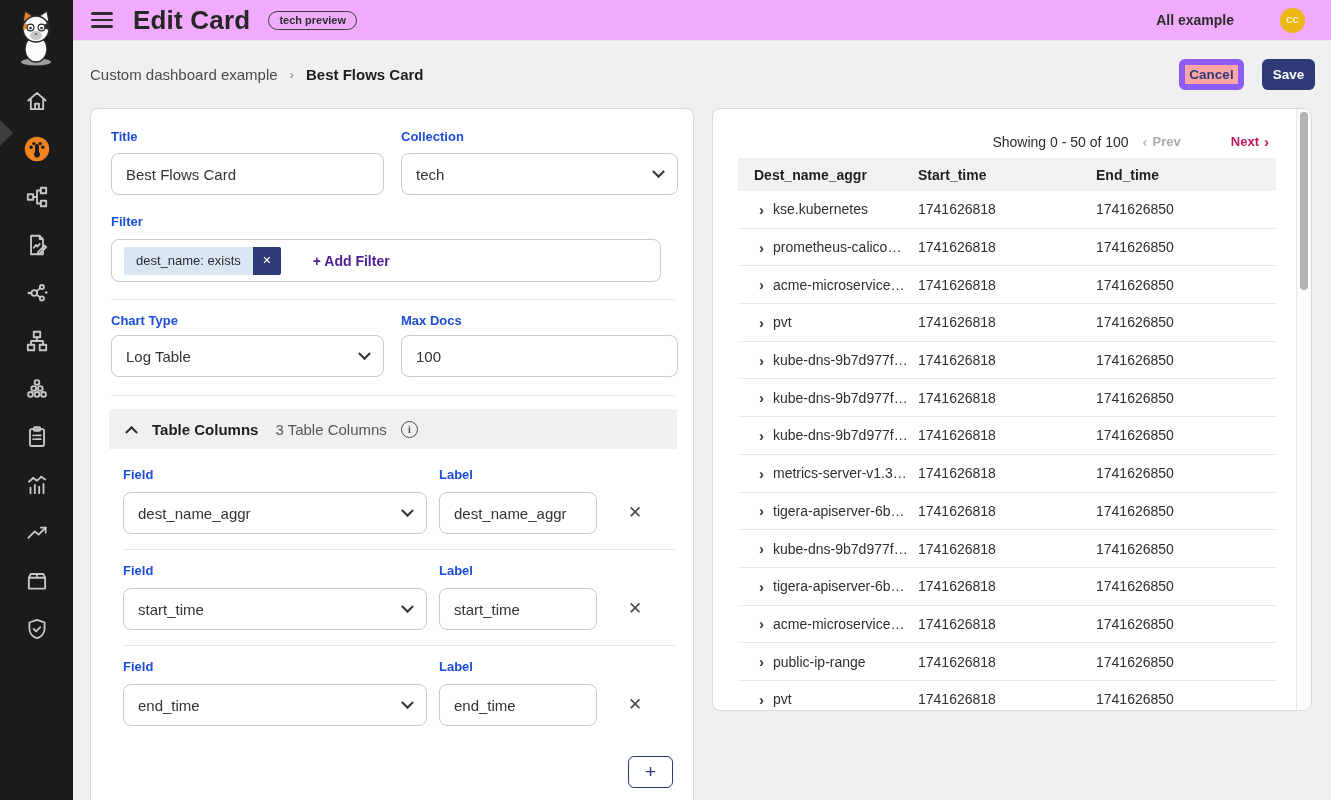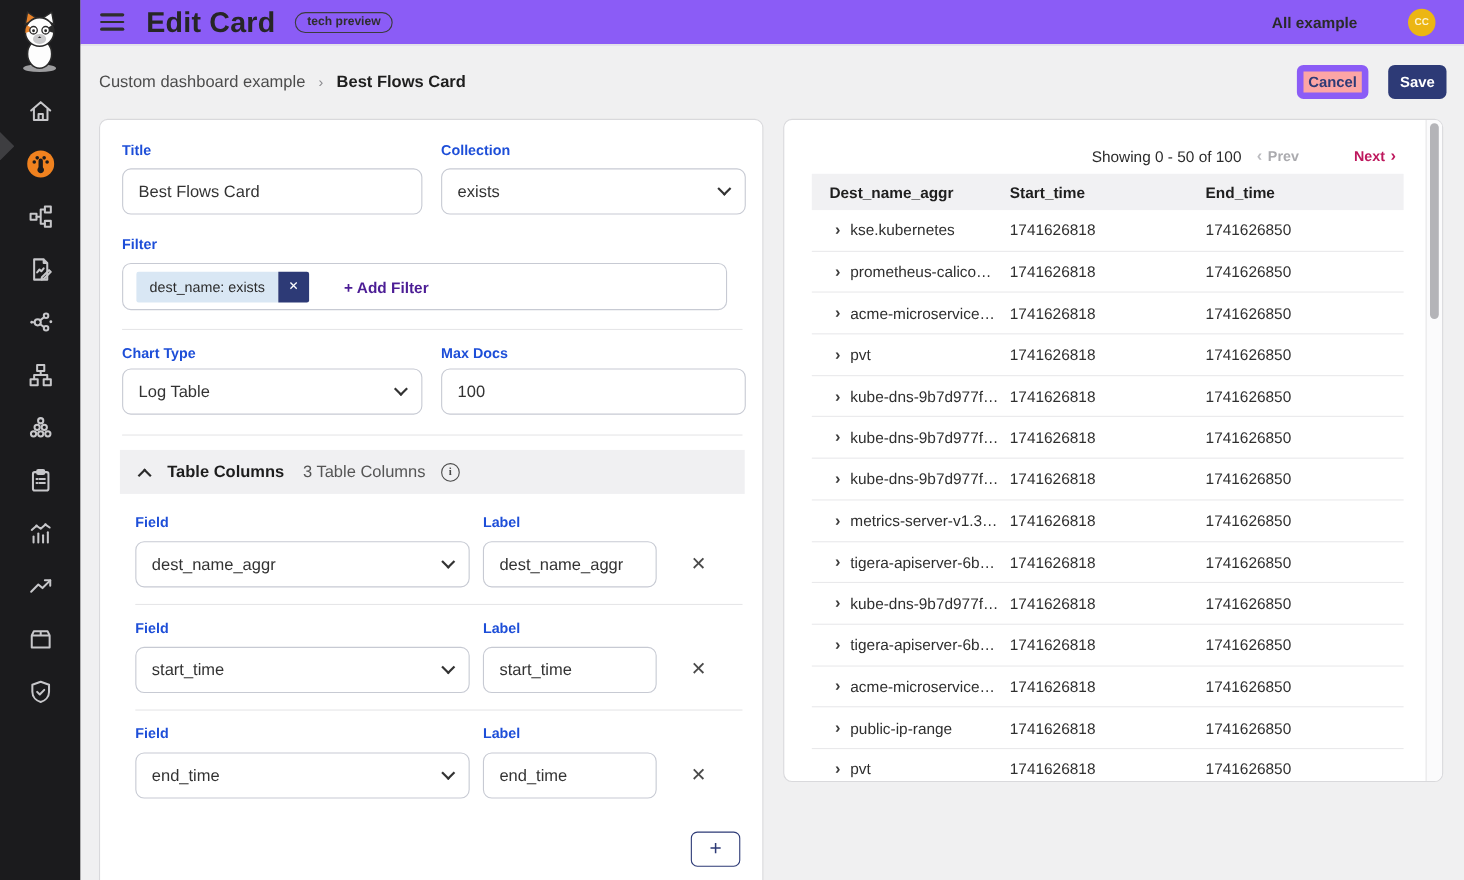--- a/index.html
+++ b/index.html
@@ -9,21 +9,21 @@
   
   .sidebar { position:absolute; left:0; top:0; width:73px; height:800px; background:#1b1b1d; z-index:9; }
   .logo { position:absolute; left:12px; top:8px; width:48px; height:60px; }
   .notch { position:absolute; left:0; top:120px; width:13px; height:26px; background:#3e3e41;
            clip-path:polygon(0 0, 100% 50%, 0 100%); }
   .nav { position:absolute; left:0; top:77px; width:73px; }
   .nav-item { width:73px; height:48px; display:flex; align-items:center; justify-content:center; cursor:pointer; }
   .nav-item svg { display:block; }
 
   
-  .header { position:absolute; left:73px; top:0; width:1258px; height:41px; background:#8b5cf6;
+  .header { position:absolute; left:73px; top:0; width:1258px; height:41px; background:#f0abfc;
             border-bottom:1px solid #e3e3e5; display:flex; align-items:center; z-index:8; }
   .burger { margin-left:18px; width:22px; cursor:pointer; }
   .burger div { height:2.5px; background:#2e2e2e; border-radius:2px; margin:4px 0; }
   .app-title { margin-left:20px; font-size:26px; font-weight:800; letter-spacing:.2px; color:#262626; }
   .badge { margin-left:18px; border:1px solid #3c3c3c; border-radius:10px; padding:2px 10px 3px;
            font-size:11px; font-weight:600; color:#2e2e2e; }
   .header-right { margin-left:auto; display:flex; align-items:center; padding-right:26px; }
   .clusters { font-size:14px; font-weight:600; color:#2a2a2a; margin-right:46px; cursor:pointer; }
   .avatar { width:25px; height:25px; border-radius:50%; background:#ecb613; color:#fdf3cf;
             font-size:9px; font-weight:700; display:flex; align-items:center; justify-content:center; cursor:pointer; }
@@ -272,21 +272,21 @@
 </div>
 
 <div class="form-panel">
   <div class="f-label" style="left:20px; top:20px;">Title</div>
   <div class="input" style="left:20px; top:44px; width:273px;">
     <span>Best Flows Card</span>
   </div>
 
   <div class="f-label" style="left:310px; top:20px;">Collection</div>
   <div class="select" style="left:310px; top:44px; width:277px;">
-    <span>exists</span>
+    <span>tech</span>
     <span class="chev"></span>
   </div>
 
   <div class="f-label" style="left:20px; top:105px;">Filter</div>
   <div class="filter-box">
     <div class="chip">
       <span class="chip-text">dest_name: exists</span>
       <span class="chip-x">✕</span>
     </div>
     <span class="add-filter">+ Add Filter</span>

